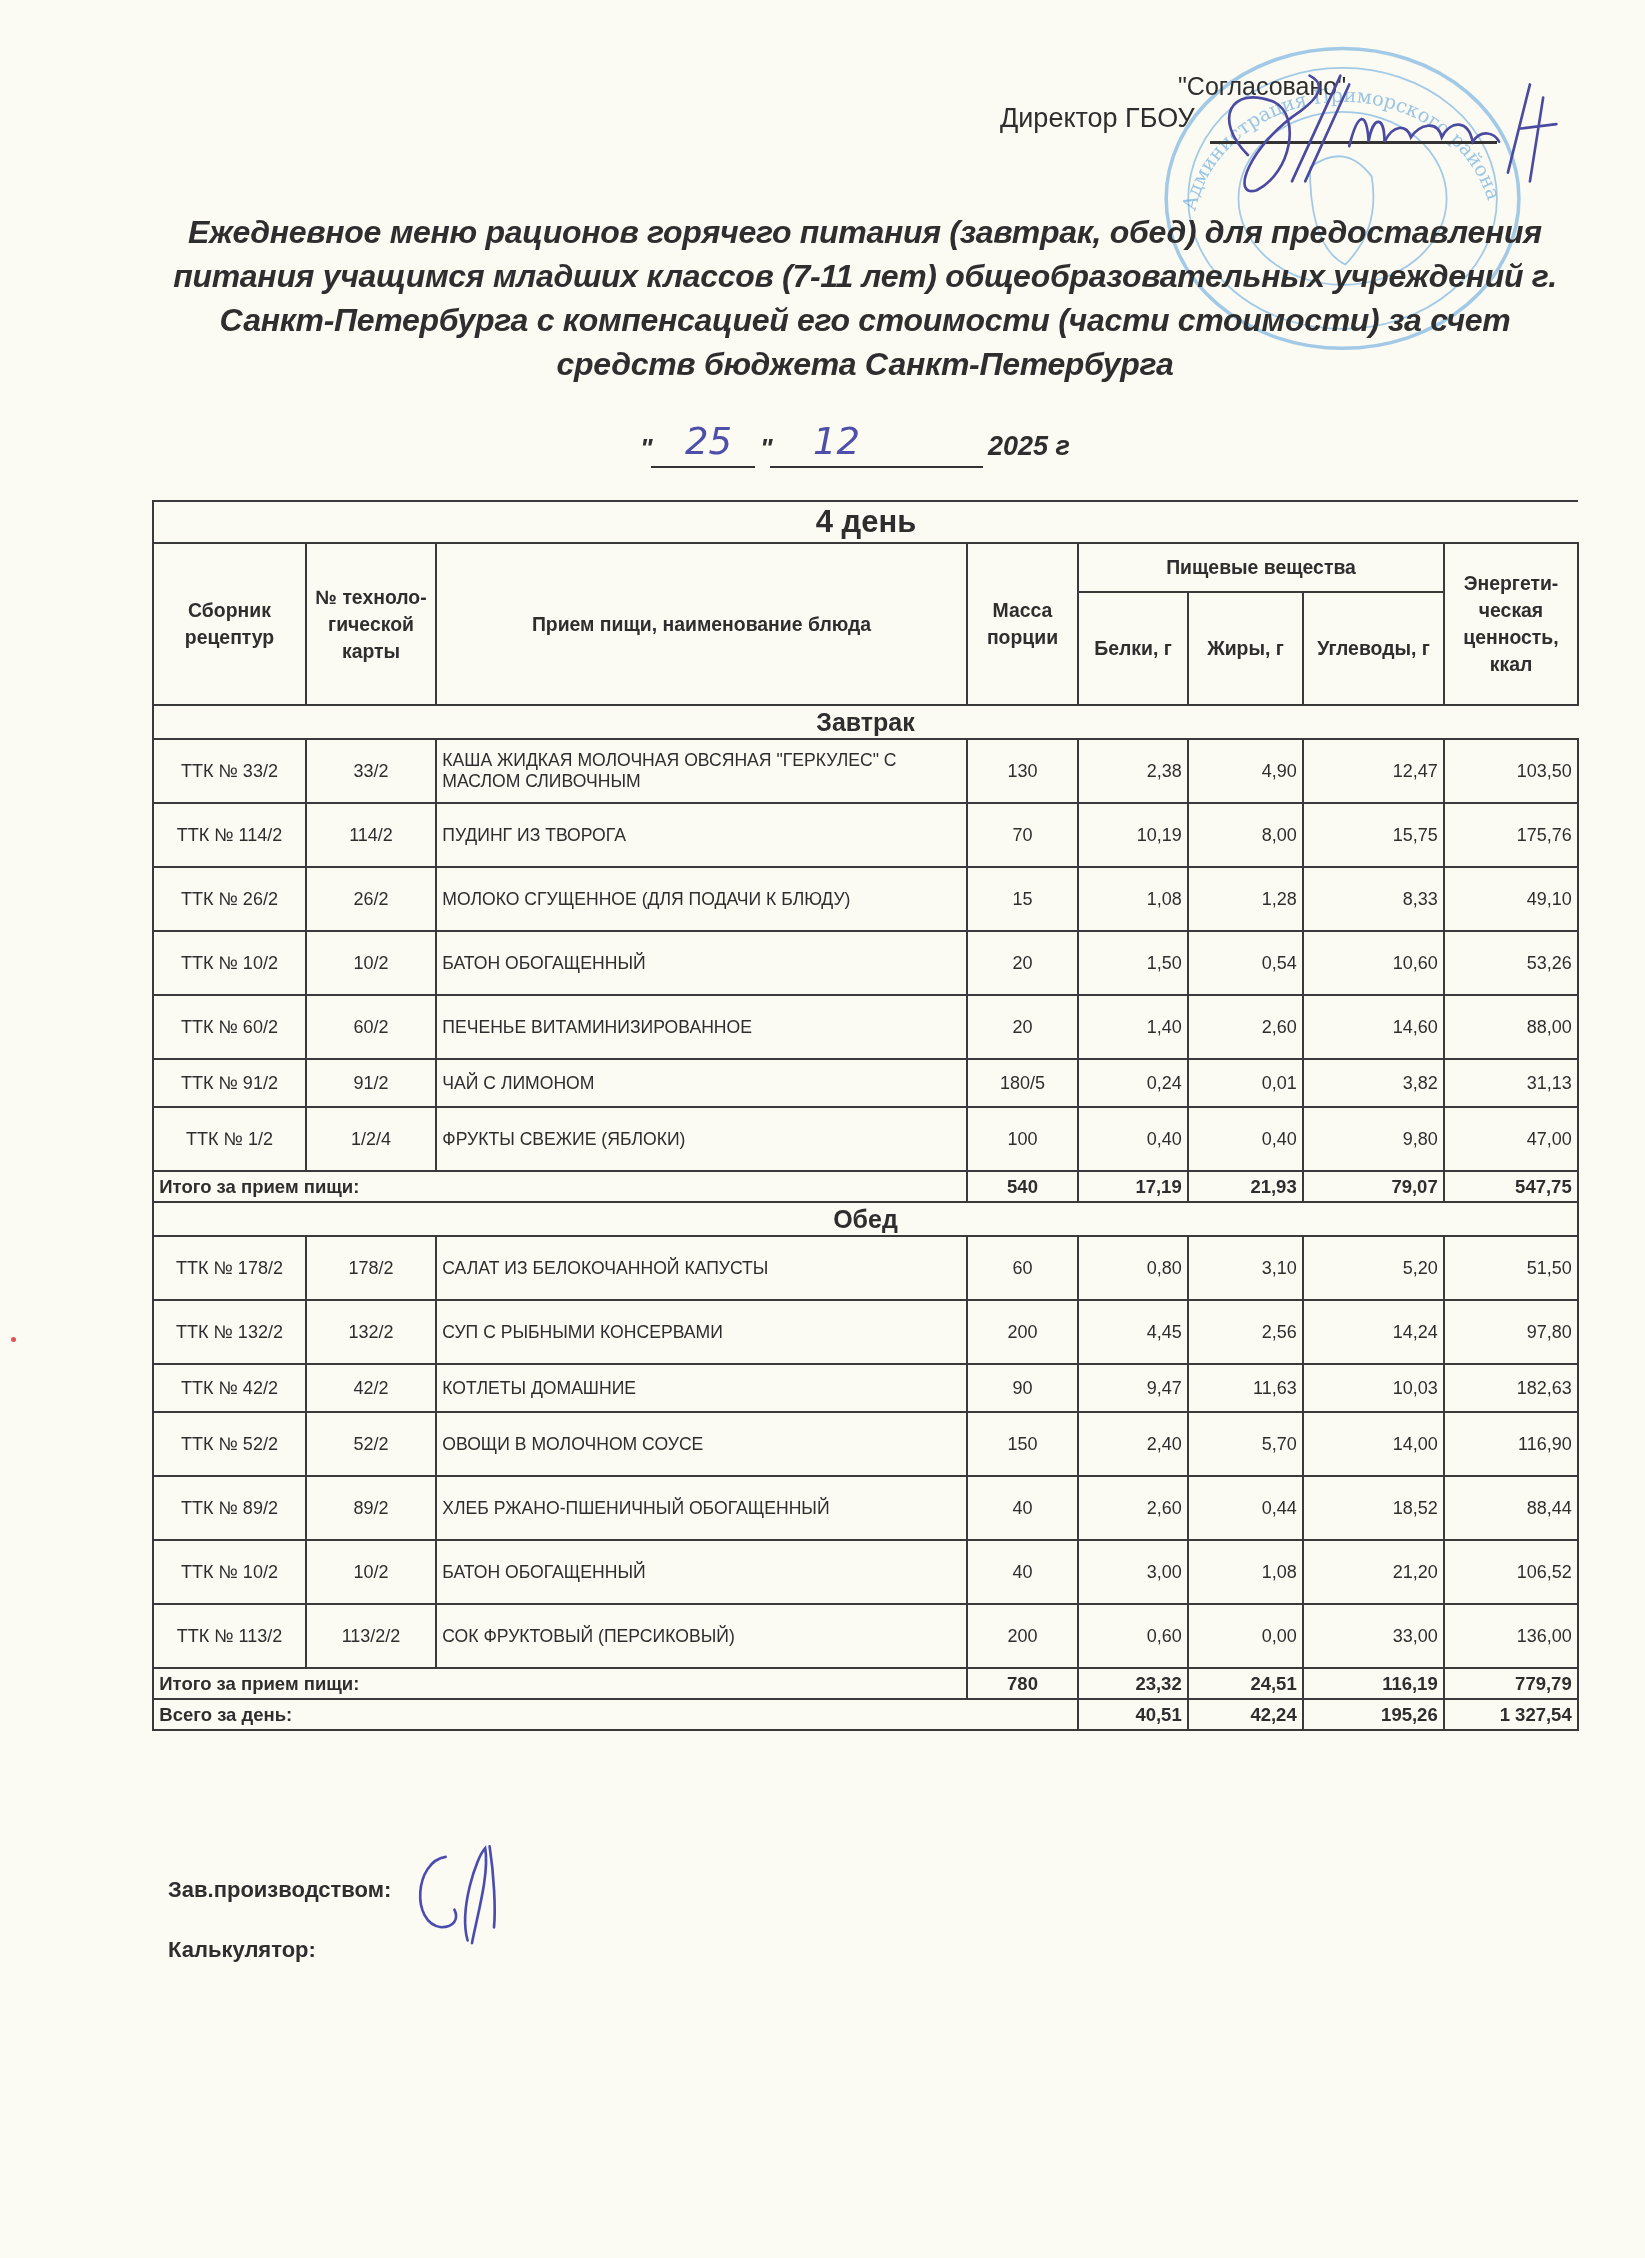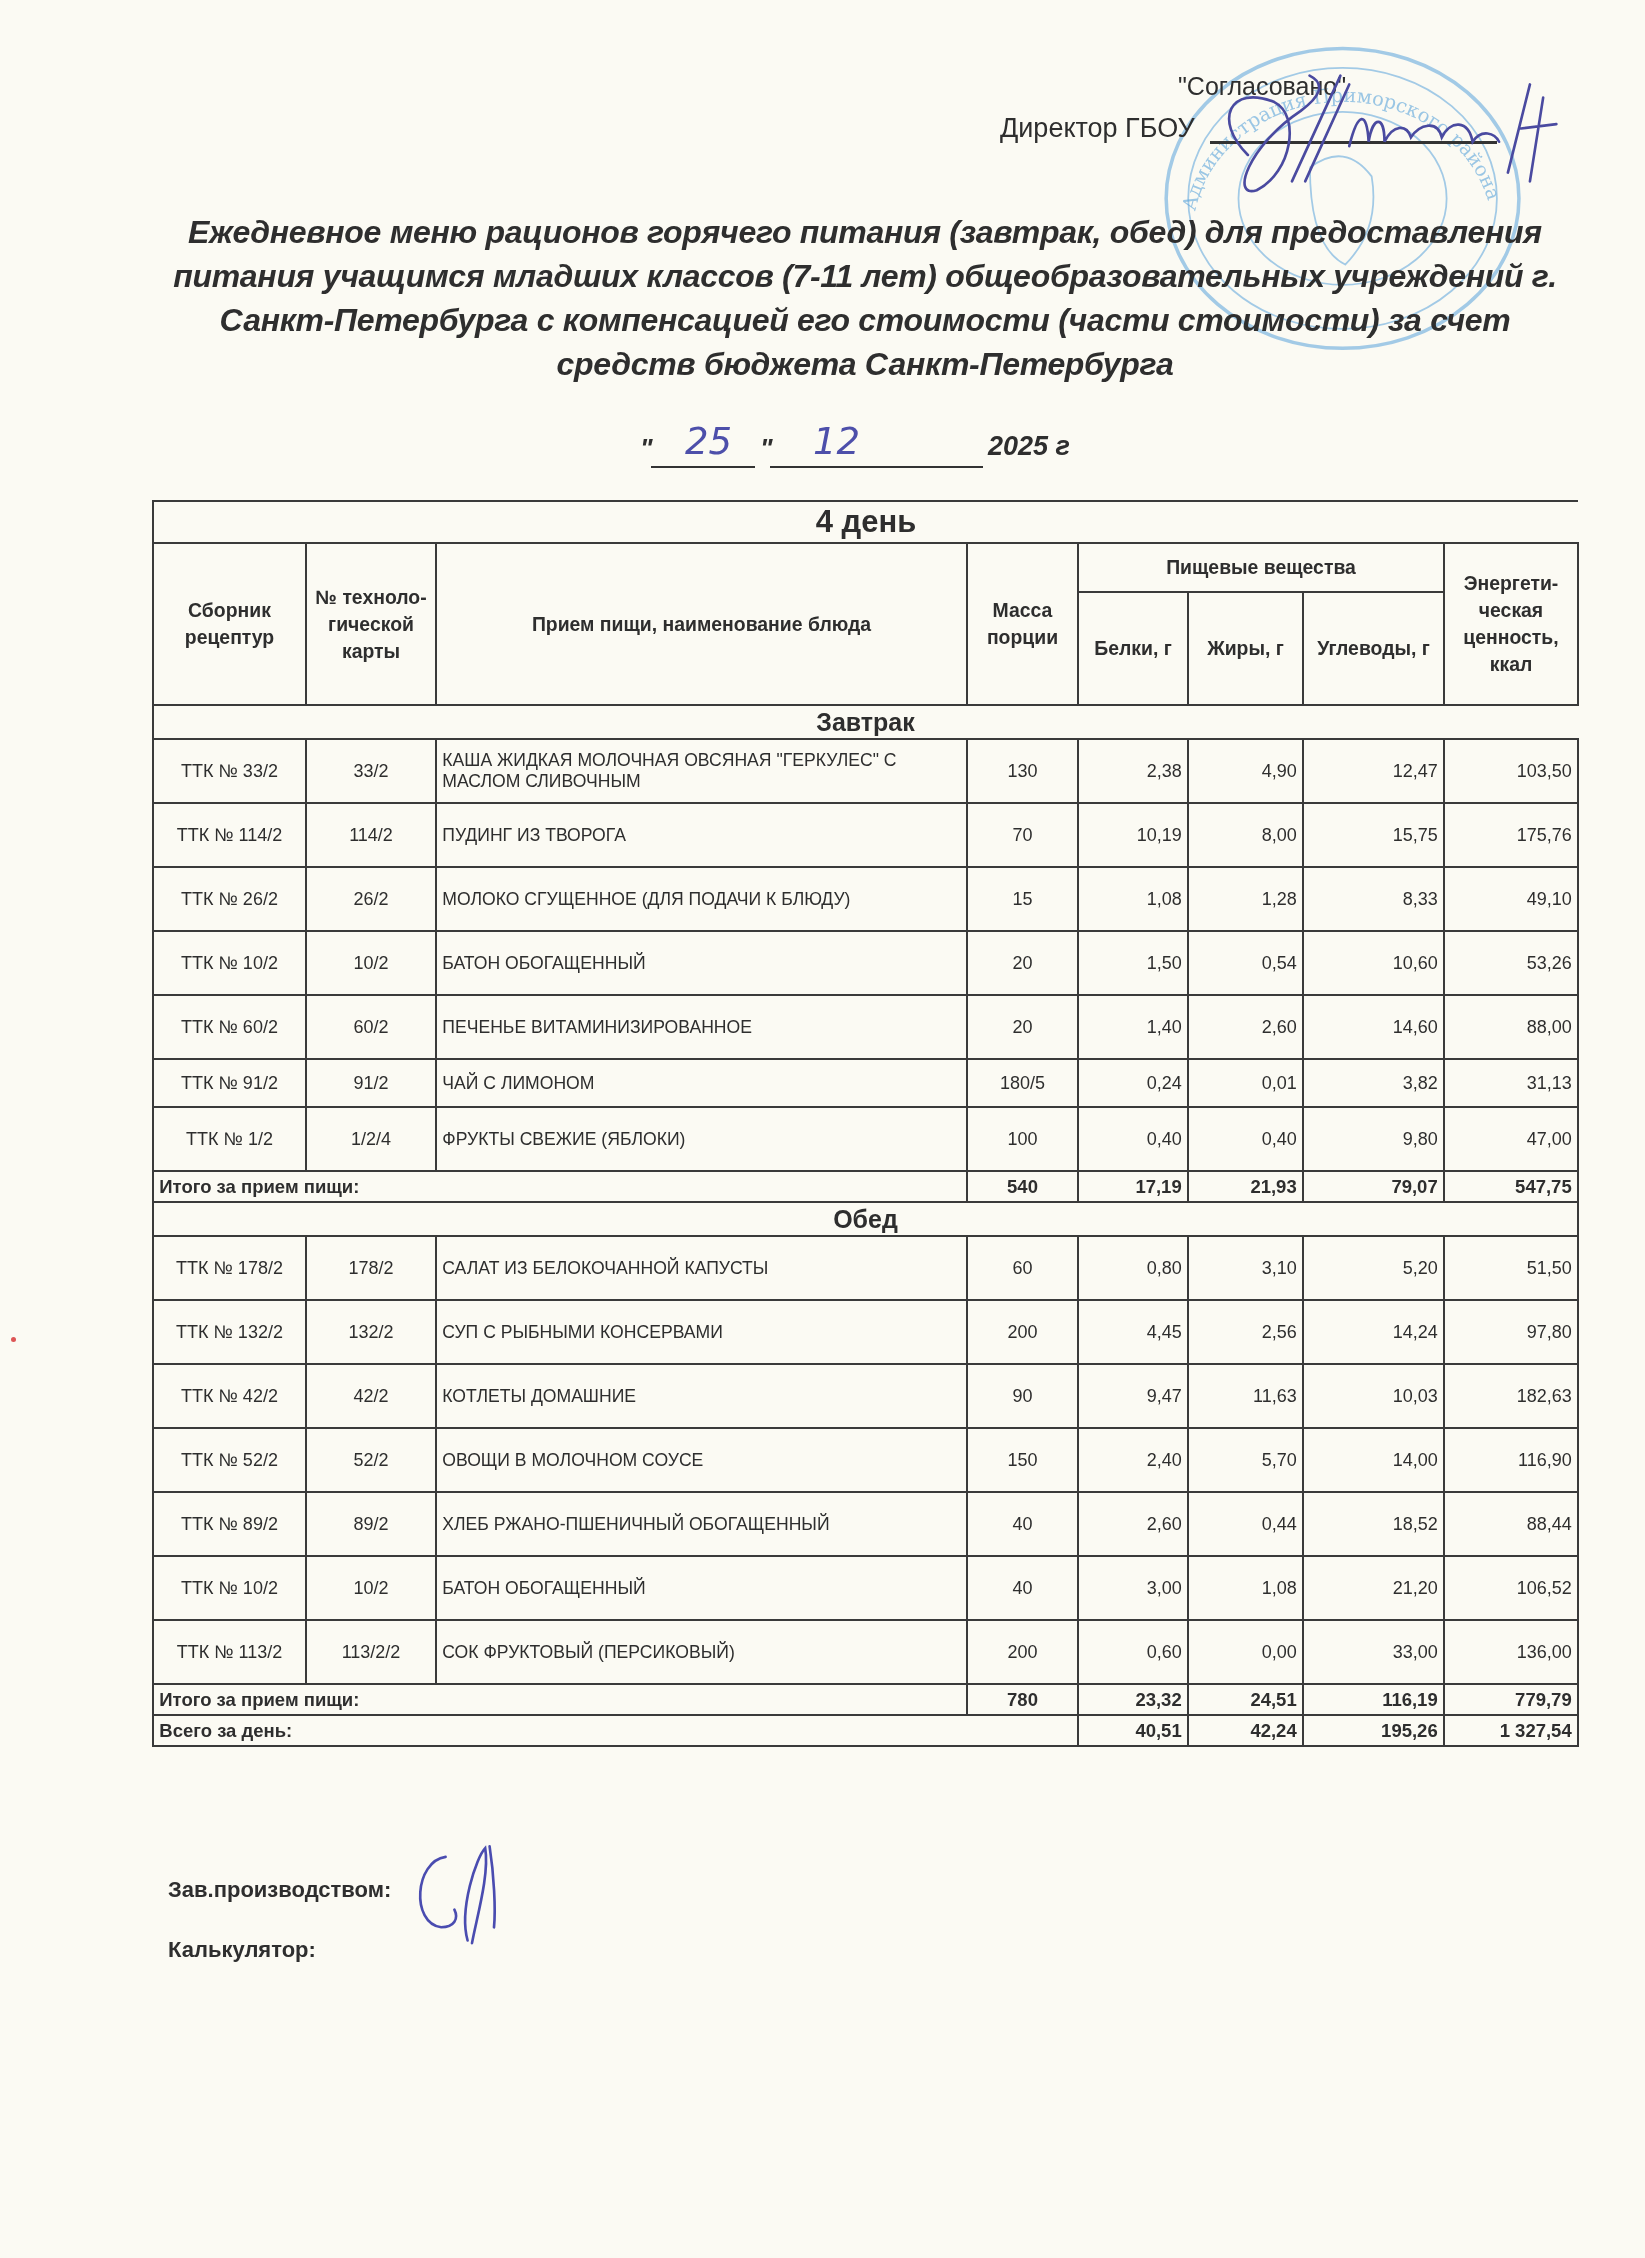--- a/index.html
+++ b/index.html
@@ -6,21 +6,21 @@
   body {
     width: 1645px; height: 2258px; position: relative; overflow: hidden;
     background: #fbfaf3;
     font-family: "Liberation Sans", sans-serif;
     color: #2e2e2e;
   }
   .abs { position: absolute; }
 
   
   #approved { left: 1178px; top: 72px; font-size: 25px; }
-  #director { left: 1000px; top: 113px; font-size: 27px; }
+  #director { left: 1000px; top: 103px; font-size: 27px; }
   #sig-line { left: 1210px; top: 141px; width: 287px; height: 2.6px; background: #333; }
 
   
   #stamp { left: 1160px; top: 35px; width: 366px; height: 318px; }
   #director-signature { left: 1195px; top: 49px; width: 379px; height: 159px; }
 
   
   #title {
     left: 159px; top: 210px; width: 1412px;
     text-align: center; font-weight: bold; font-style: italic;
@@ -230,21 +230,21 @@
       <tr style="height:64px">
         <td class="c">ТТК № 132/2</td>
         <td class="c">132/2</td>
         <td class="l dish">СУП С РЫБНЫМИ КОНСЕРВАМИ</td>
         <td class="c">200</td>
         <td class="r">4,45</td>
         <td class="r">2,56</td>
         <td class="r">14,24</td>
         <td class="r">97,80</td>
       </tr>
-      <tr style="height:64px">
+      <tr style="height:48px">
         <td class="c">ТТК № 42/2</td>
         <td class="c">42/2</td>
         <td class="l dish">КОТЛЕТЫ ДОМАШНИЕ</td>
         <td class="c">90</td>
         <td class="r">9,47</td>
         <td class="r">11,63</td>
         <td class="r">10,03</td>
         <td class="r">182,63</td>
       </tr>
       <tr style="height:64px">

